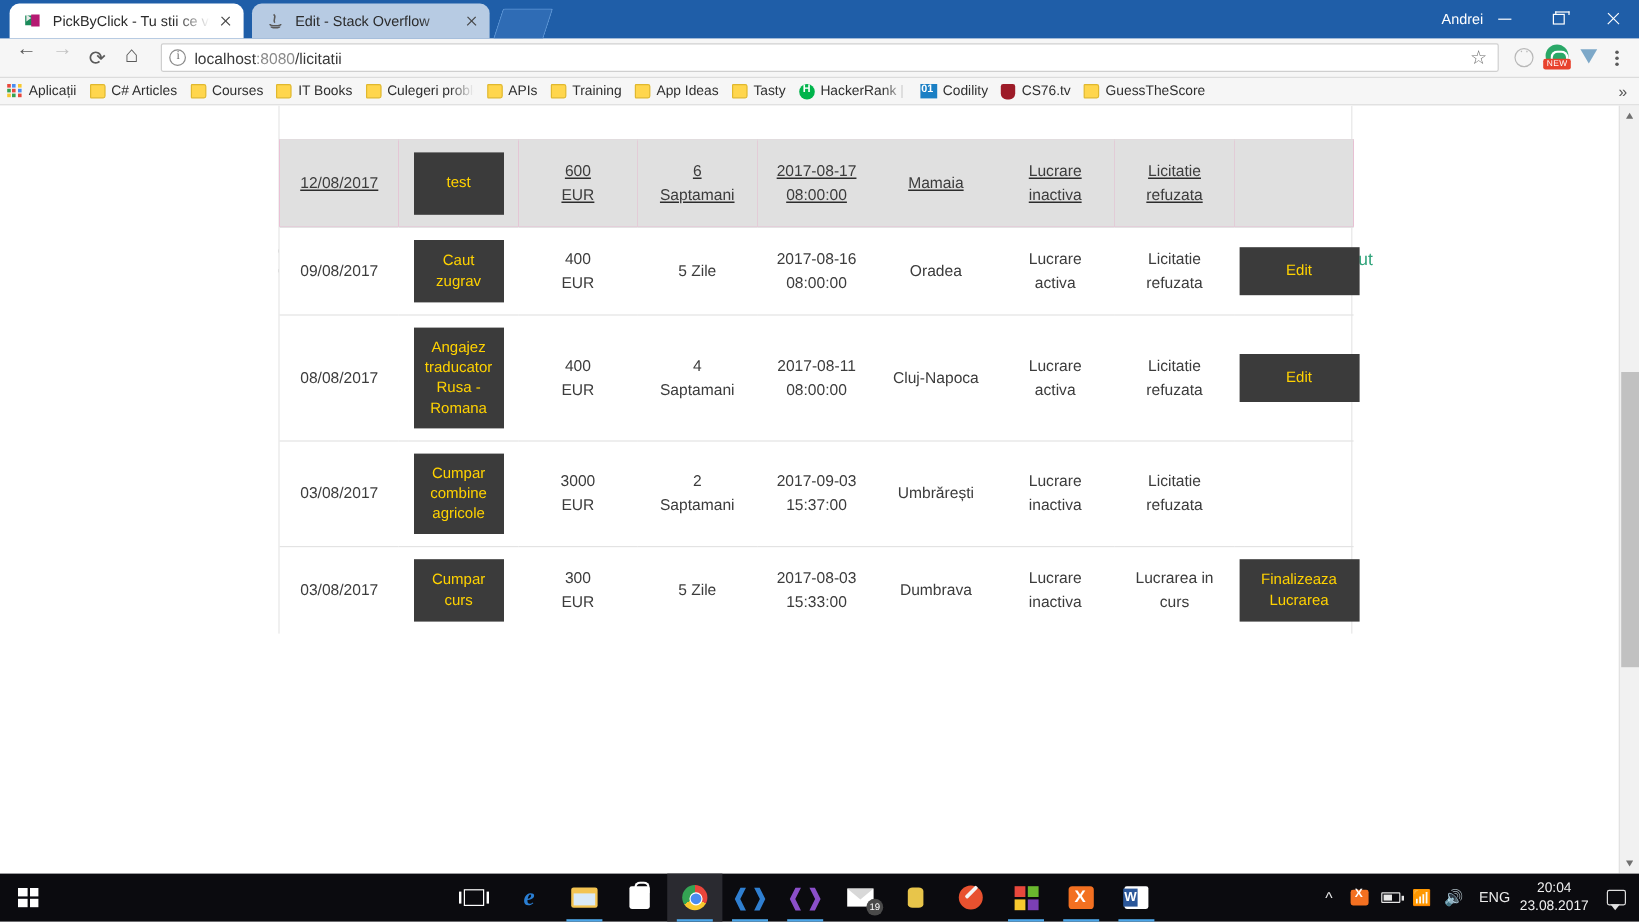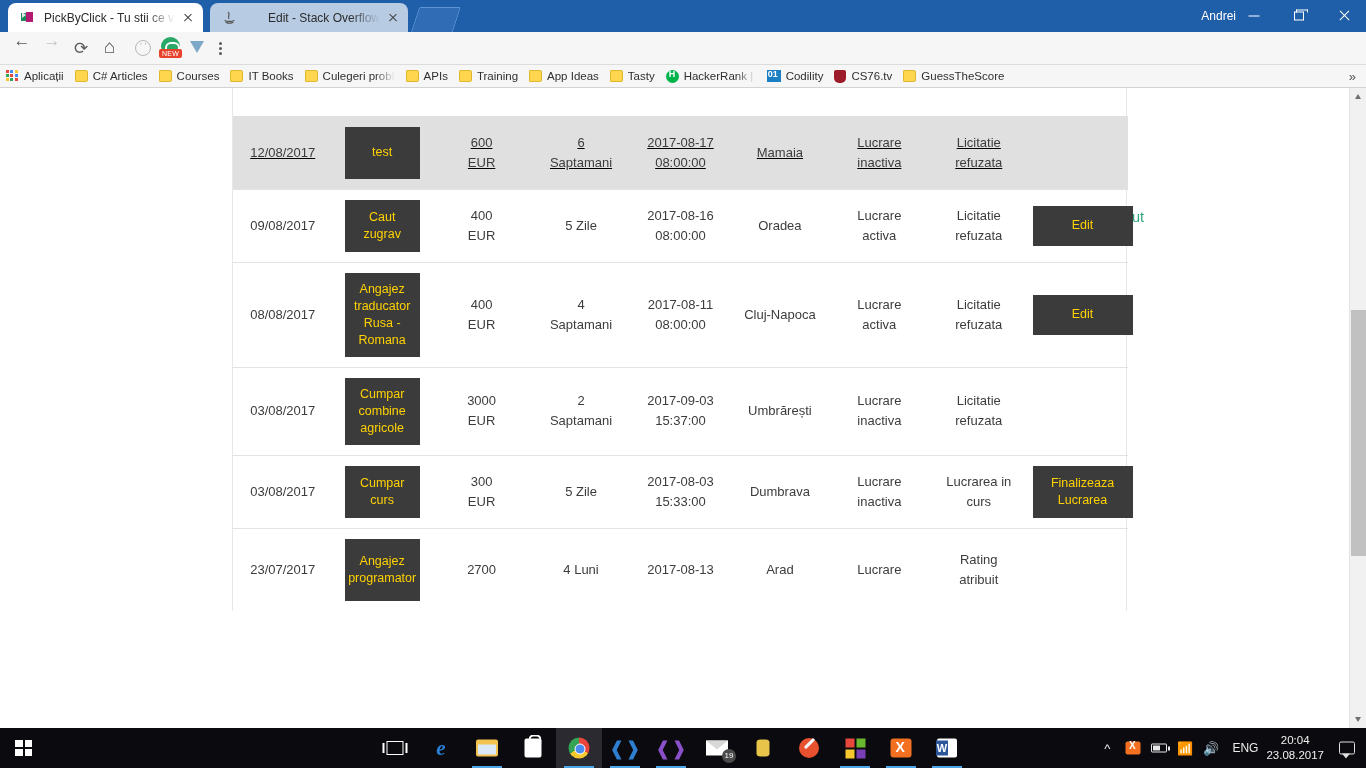--- a/index.html
+++ b/index.html
@@ -8,21 +8,21 @@
 
   
   .browser { position:absolute; left:0; top:0; width:1366px; height:728px; background:#ffffff; }
 
   
   .titlebar { position:relative; height:32px; background:#1f5ea8; overflow:hidden; }
   .tabstrip { position:absolute; left:0; top:0; height:32px; width:1140px; }
   .tab { position:absolute; top:3px; height:29px; border-radius:8px 8px 0 0;
          display:flex; align-items:center; padding:0 6px 0 12px; }
   .tab.active { background:#ffffff; }
-  .tab.inactive { background:#b7cbe3;text-align:right; }
+  .tab.inactive { background:#b7cbe3; }
   .tab-fav { width:16px; height:16px; flex:0 0 16px; margin-right:8px; position:relative; }
   .tab-title { font-size:12px; color:#2b2b2b; white-space:nowrap; overflow:hidden;
                max-width:150px; flex:1 1 auto;
                -webkit-mask-image:linear-gradient(to right,#000 78%,transparent 100%);
                mask-image:linear-gradient(to right,#000 78%,transparent 100%); }
   .tab-close { width:18px; height:18px; flex:0 0 18px; margin-left:4px; position:relative; }
   .tab-close::before,.tab-close::after { content:""; position:absolute; left:4px; top:8px;
         width:10px; height:1.4px; background:#444; }
   .tab-close::before { transform:rotate(45deg); } .tab-close::after { transform:rotate(-45deg); }
   .newtab { position:absolute; left:415px; top:7px; width:42px; height:25px;
@@ -297,20 +297,26 @@
   <div class="toolbar">
     <div class="navbtn">
         <span class="arrow-l"></span>
       </div>
     <div class="navbtn">
         <span class="arrow-r"></span>
       </div>
     <div class="navbtn reload"></div>
     <div class="navbtn home"></div>
 
+    <div class="omnibox">
+      <span class="info-i"></span>
+      <span class="url"><span>localhost</span><span class="dim">:8080</span><span>/licitatii</span></span>
+      <span style="flex:1 1 auto"></span>
+      <span class="star"></span>
+    </div>
 
     <div class="tb-ic">
         <span class="smiley"></span>
       </div>
     <div class="tb-ic">
       <span class="adext"></span>
       <span class="newbadge">NEW</span>
     </div>
     <div class="tb-ic">
         <span class="vchev"></span>
@@ -566,35 +572,20 @@
                 <span class="stacked">inactiva</span>
                 </td>
               <td class="c-auc">
                 <span class="stacked">Lucrarea in</span>
                 <span class="stacked">curs</span>
                 </td>
               <td class="c-act">
                 <span class="btn-dark btn-edit" style="min-height:52px">Finalizeaza Lucrarea</span></td>
             </tr>
 
-            <tr>
-              <td class="c-date">23/07/2017</td>
-              <td class="c-title">
-                <span class="btn-dark tall3">Angajez programator</span></td>
-              <td class="c-price">2700</td>
-              <td class="c-dur">4 Luni</td>
-              <td class="c-when">2017-08-13</td>
-              <td class="c-loc">Arad</td>
-              <td class="c-work red">Lucrare</td>
-              <td class="c-auc">
-                <span class="stacked">Rating</span>
-                <span class="stacked">atribuit</span>
-                </td>
-              <td class="c-act"></td>
-            </tr>
           </tbody>
         </table>
       </div>
     </div>
 
     <div class="pscroll">
       <div class="arw up"></div>
       <div class="thumb"></div>
       <div class="arw dn"></div>
     </div>

